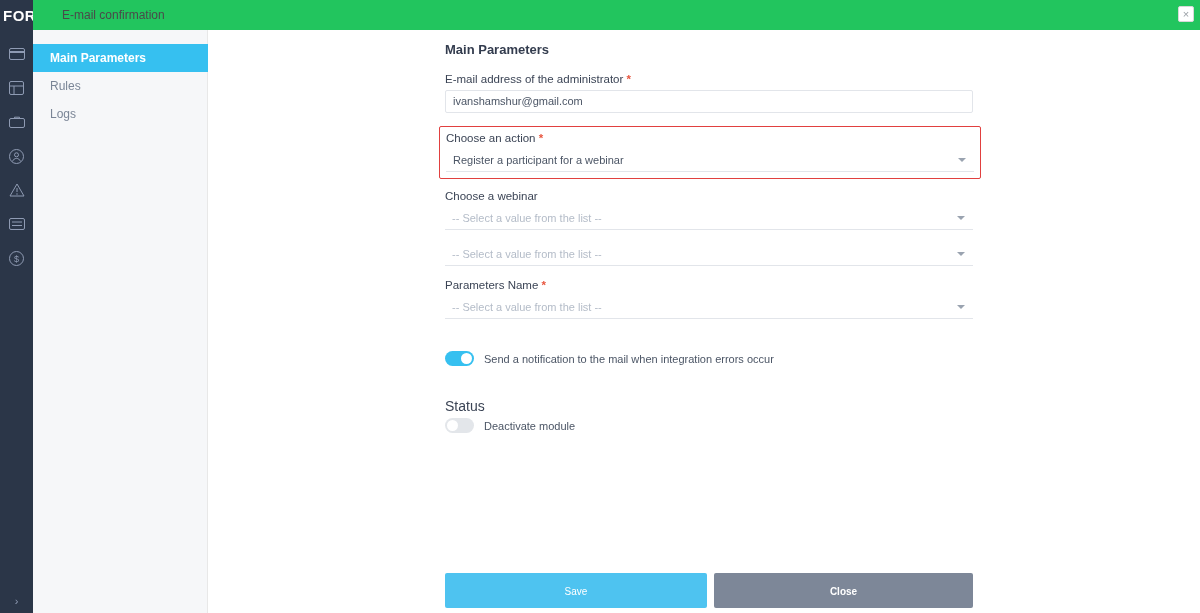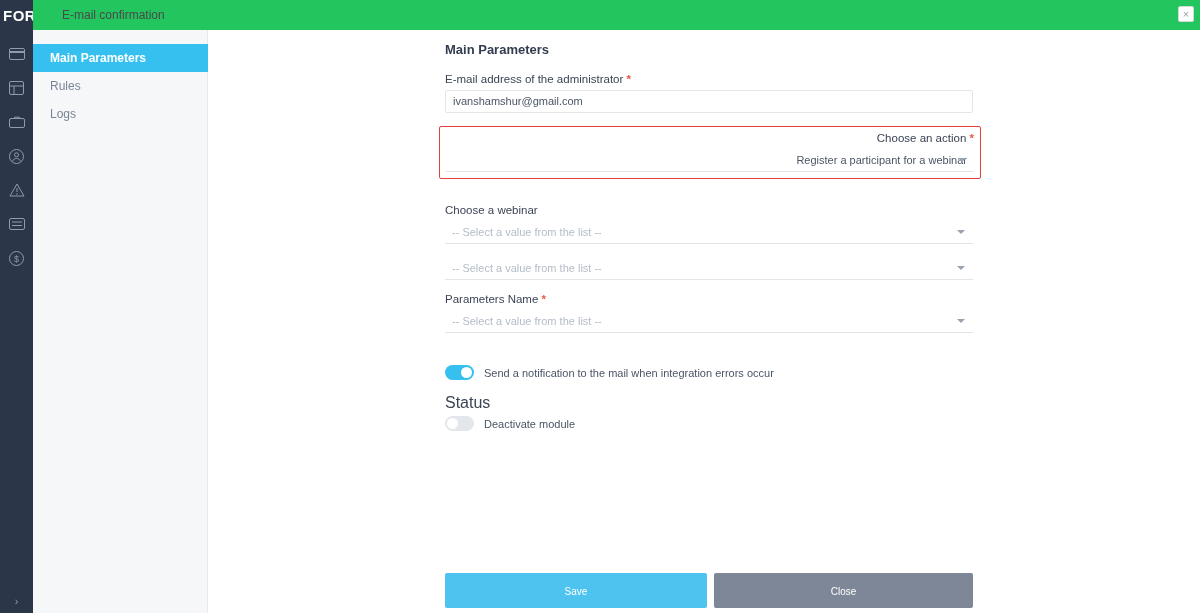--- a/index.html
+++ b/index.html
@@ -188,23 +188,22 @@
     width: 0; height: 0;
     border-left: 4px solid transparent;
     border-right: 4px solid transparent;
     border-top: 4px solid #9aa3b0;
   }
   .field.highlighted {
     border: 1px solid #e1403f;
     border-radius: 2px;
     padding: 5px 6px 6px 6px;
     margin-left: -6px;
-    margin-bottom: 25px;
+    margin-bottom: 11px;
     width: 542px;
-    text-align: right;
   }
   .field.highlighted .select { width: 528px; }
 
   
   .toggle-row {
     display: flex;
     align-items: center;
     margin-top: 32px;
   }
   .toggle {
@@ -220,23 +219,23 @@
     position: absolute;
     top: 2px;
     width: 11px; height: 11px;
     border-radius: 50%;
     background: #ffffff;
   }
   .toggle.on .knob { right: 2px; }
   .toggle.off .knob { left: 2px; }
   .toggle-label { font-size: 11px; color: #4b5565; }
   .status-label {
-    font-size: 16px;
+    font-size: 14px;
     color: #3b4455;
-    margin-top: 14px;
+    margin-top: 32px;
     margin-bottom: 4px;
   }
 
   
   .footer {
     position: absolute;
     left: 237px;
     top: 543px;
     width: 528px;
   }
@@ -245,21 +244,21 @@
     height: 35px;
     line-height: 35px;
     text-align: center;
     color: #ffffff;
     font-size: 10px;
     border-radius: 2px;
     border: none;
     font-family: "Liberation Sans", sans-serif;
   }
   .btn-save { left: 0; width: 262px; background: #4ec3f0; }
-  .btn-close { left: 269px; width: 259px; background: #7d8798; }
+  .btn-close { left: 269px; width: 259px; background: #7d8798; font-weight: bold; }
 </style>
 </head>
 <body>
 
 <div id="app">
 
   <div class="rail">
     <div class="rail-logo">FORM</div>
     <div class="rail-icons">
       <div class="rail-icon">

